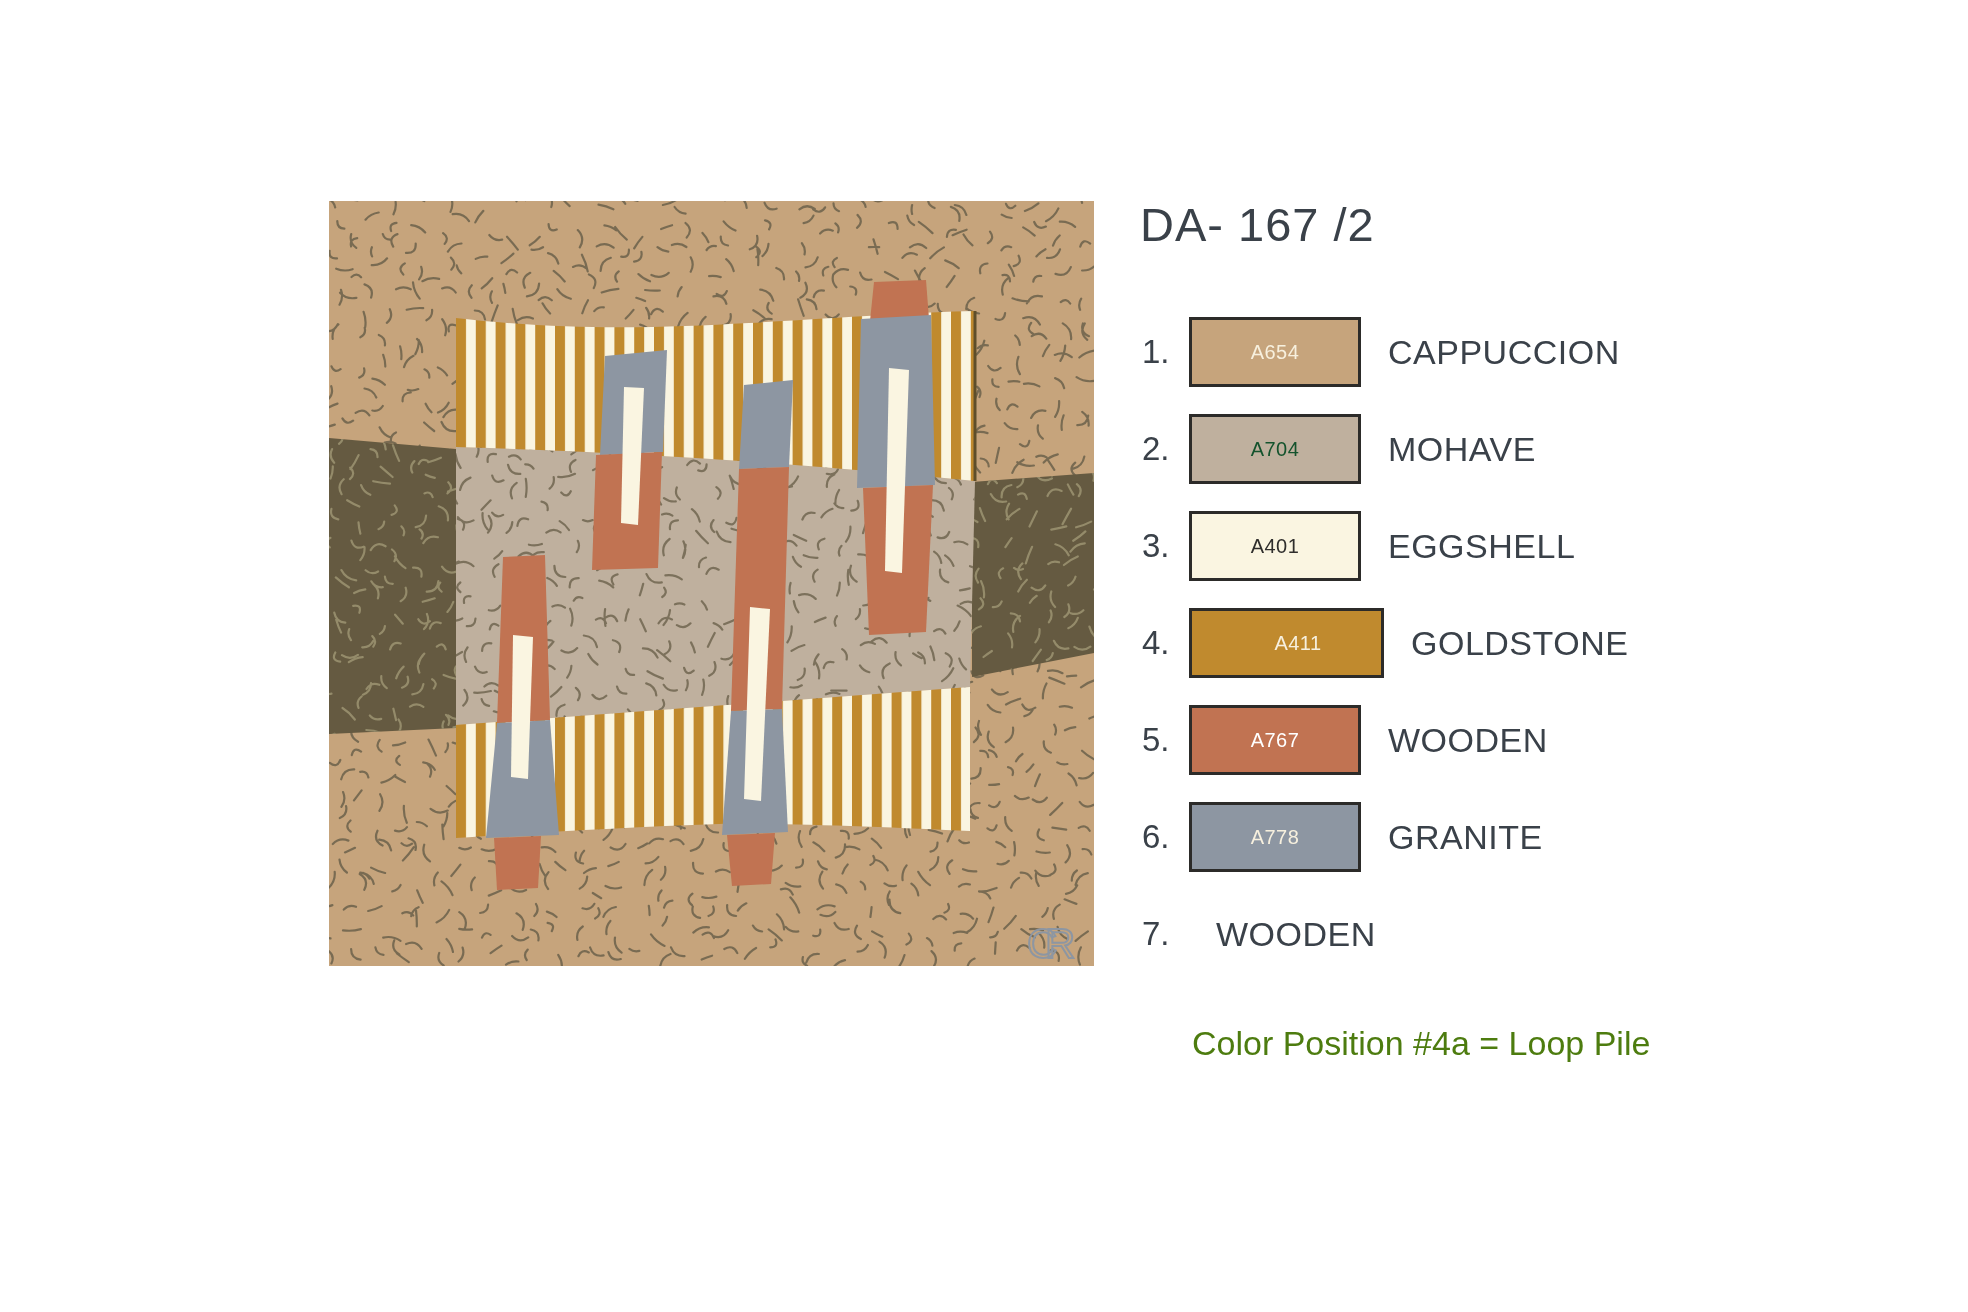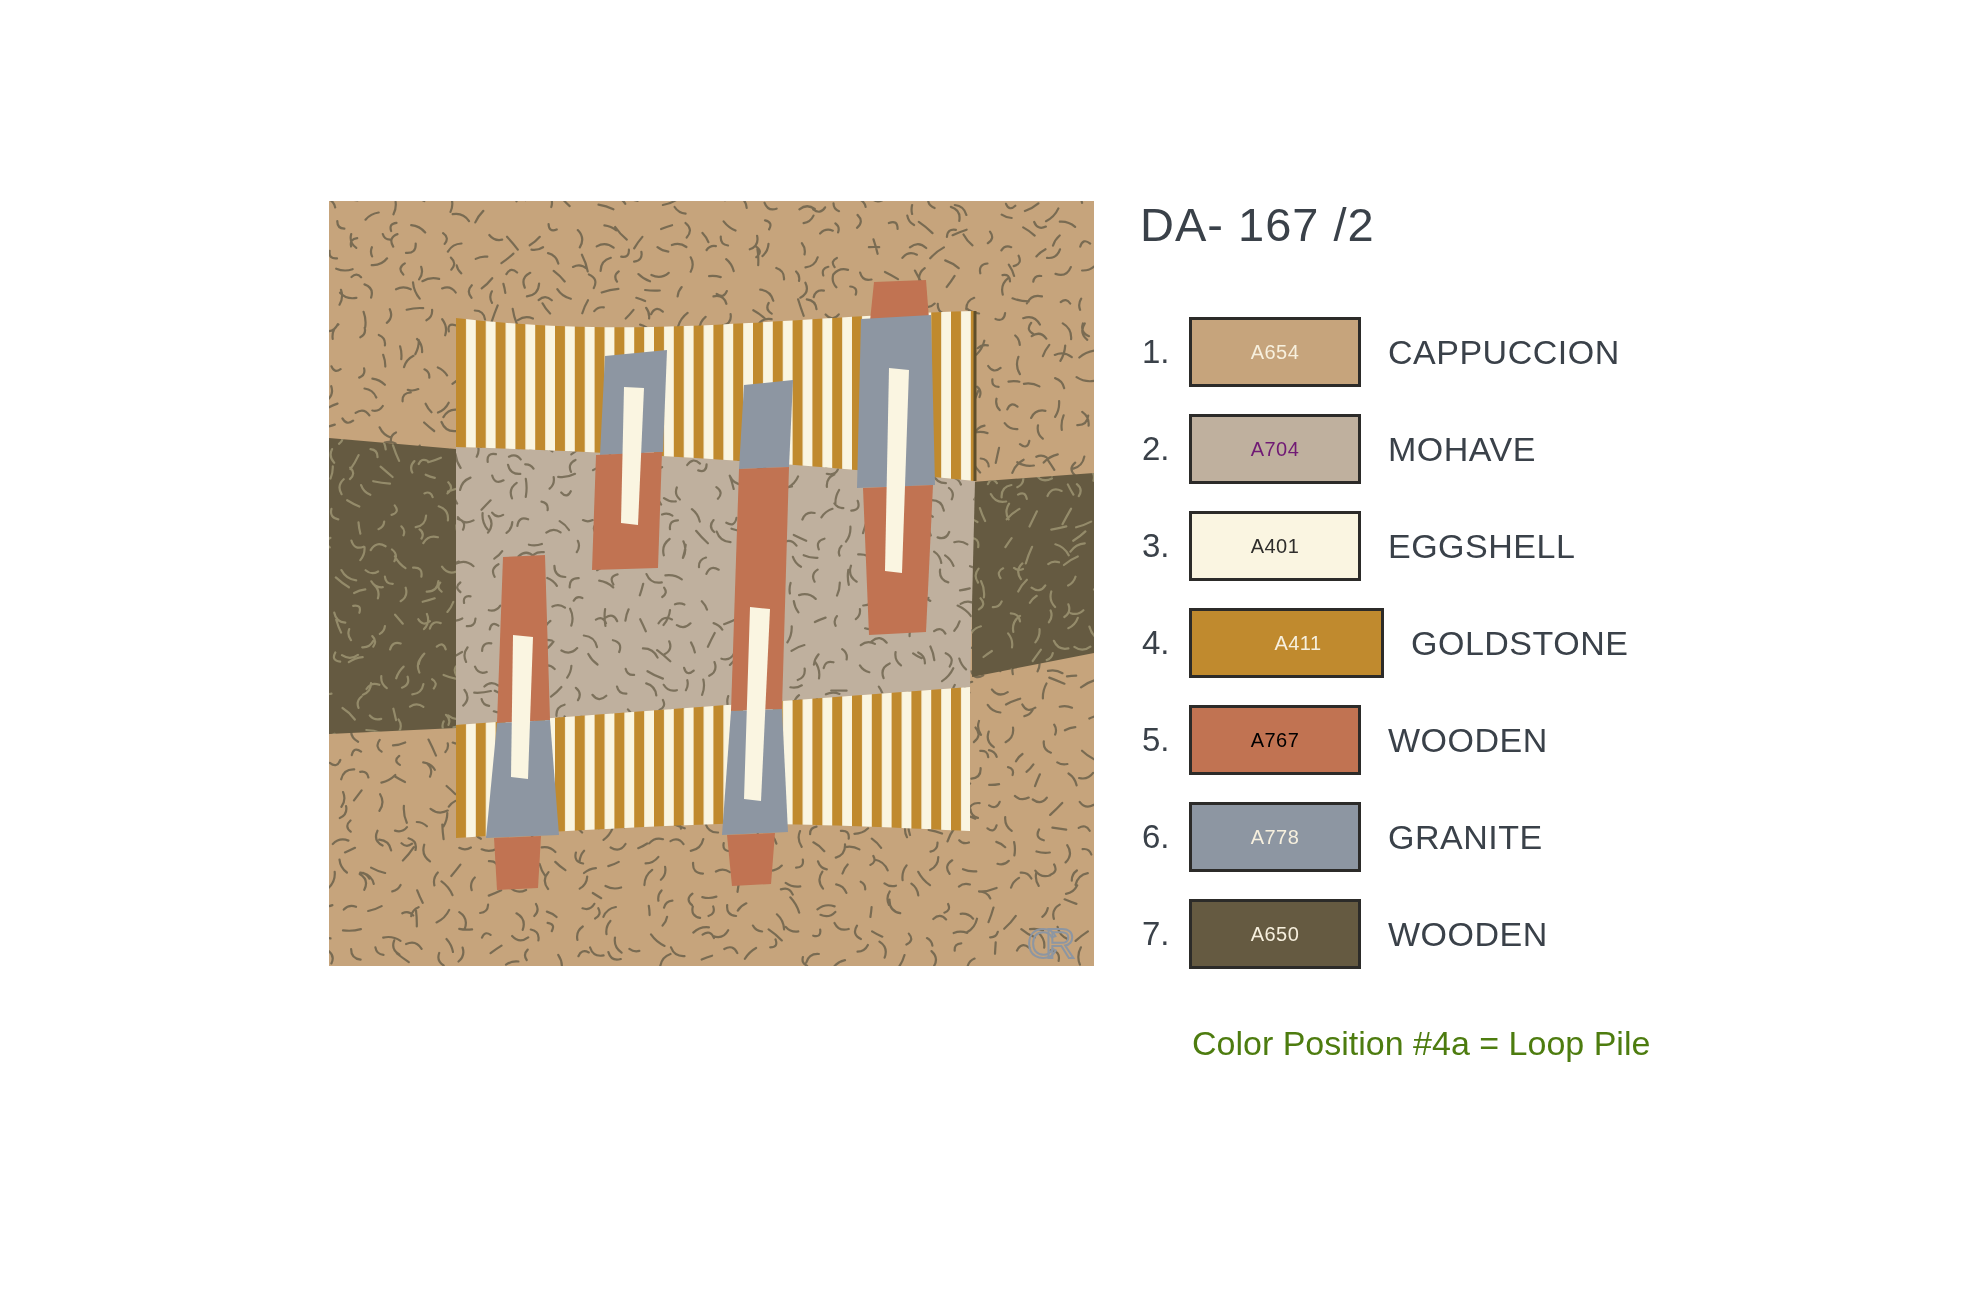--- a/index.html
+++ b/index.html
@@ -80,57 +80,54 @@
   <div class="legend">
     <div class="legend-row">
       <span class="legend-num">1.</span>
       <span class="legend-box" style="background: rgb(198, 164, 124); color: rgb(247, 240, 222);">
           <span class="legend-code">A654</span>
         </span>
       <span class="legend-name">CAPPUCCION</span>
     </div>
     <div class="legend-row">
       <span class="legend-num">2.</span>
-      <span class="legend-box" style="background: rgb(191, 176, 158); color: #701a75;">
+      <span class="legend-box" style="background: rgb(191, 176, 158); color: #14532d;">
           <span class="legend-code">A704</span>
         </span>
       <span class="legend-name">MOHAVE</span>
     </div>
     <div class="legend-row">
       <span class="legend-num">3.</span>
       <span class="legend-box" style="background: rgb(250, 245, 225); color: rgb(47, 46, 44);">
           <span class="legend-code">A401</span>
         </span>
       <span class="legend-name">EGGSHELL</span>
     </div>
     <div class="legend-row">
       <span class="legend-num">4.</span>
       <span class="legend-box" style="background: rgb(192, 138, 46); color: rgb(247, 240, 222); padding-left: 23px;">
           <span class="legend-code">A411</span>
         </span>
       <span class="legend-name">GOLDSTONE</span>
     </div>
     <div class="legend-row">
       <span class="legend-num">5.</span>
-      <span class="legend-box" style="background: rgb(193, 115, 82); color: #000000;">
+      <span class="legend-box" style="background: rgb(193, 115, 82); color: #ffffff;">
           <span class="legend-code">A767</span>
         </span>
       <span class="legend-name">WOODEN</span>
     </div>
     <div class="legend-row">
       <span class="legend-num">6.</span>
       <span class="legend-box" style="background: rgb(141, 150, 162); color: rgb(247, 240, 222);">
           <span class="legend-code">A778</span>
         </span>
       <span class="legend-name">GRANITE</span>
     </div>
     <div class="legend-row">
       <span class="legend-num">7.</span>
-      <span class="legend-box" style="background: rgb(101, 90, 65); color: rgb(247, 240, 222);">
-          <span class="legend-code">A650</span>
-        </span>
       <span class="legend-name">WOODEN</span>
     </div>
   </div>
 
   <div class="note">Color Position #4a = Loop Pile</div>
 
 </div>
 
 </body></html>

